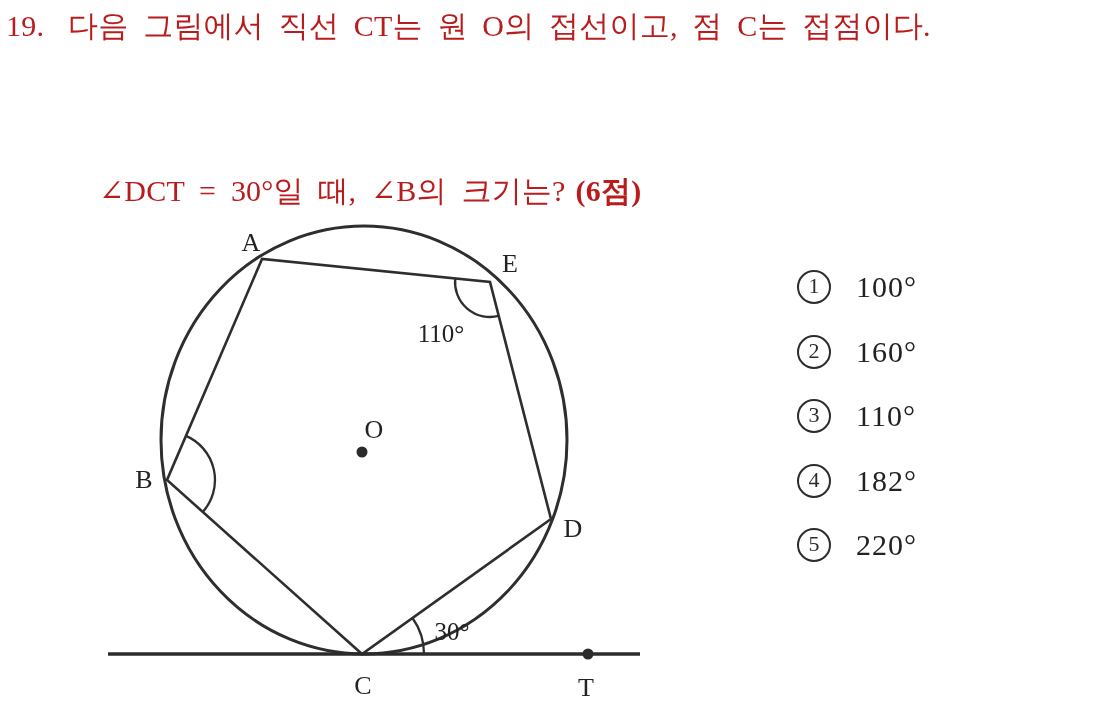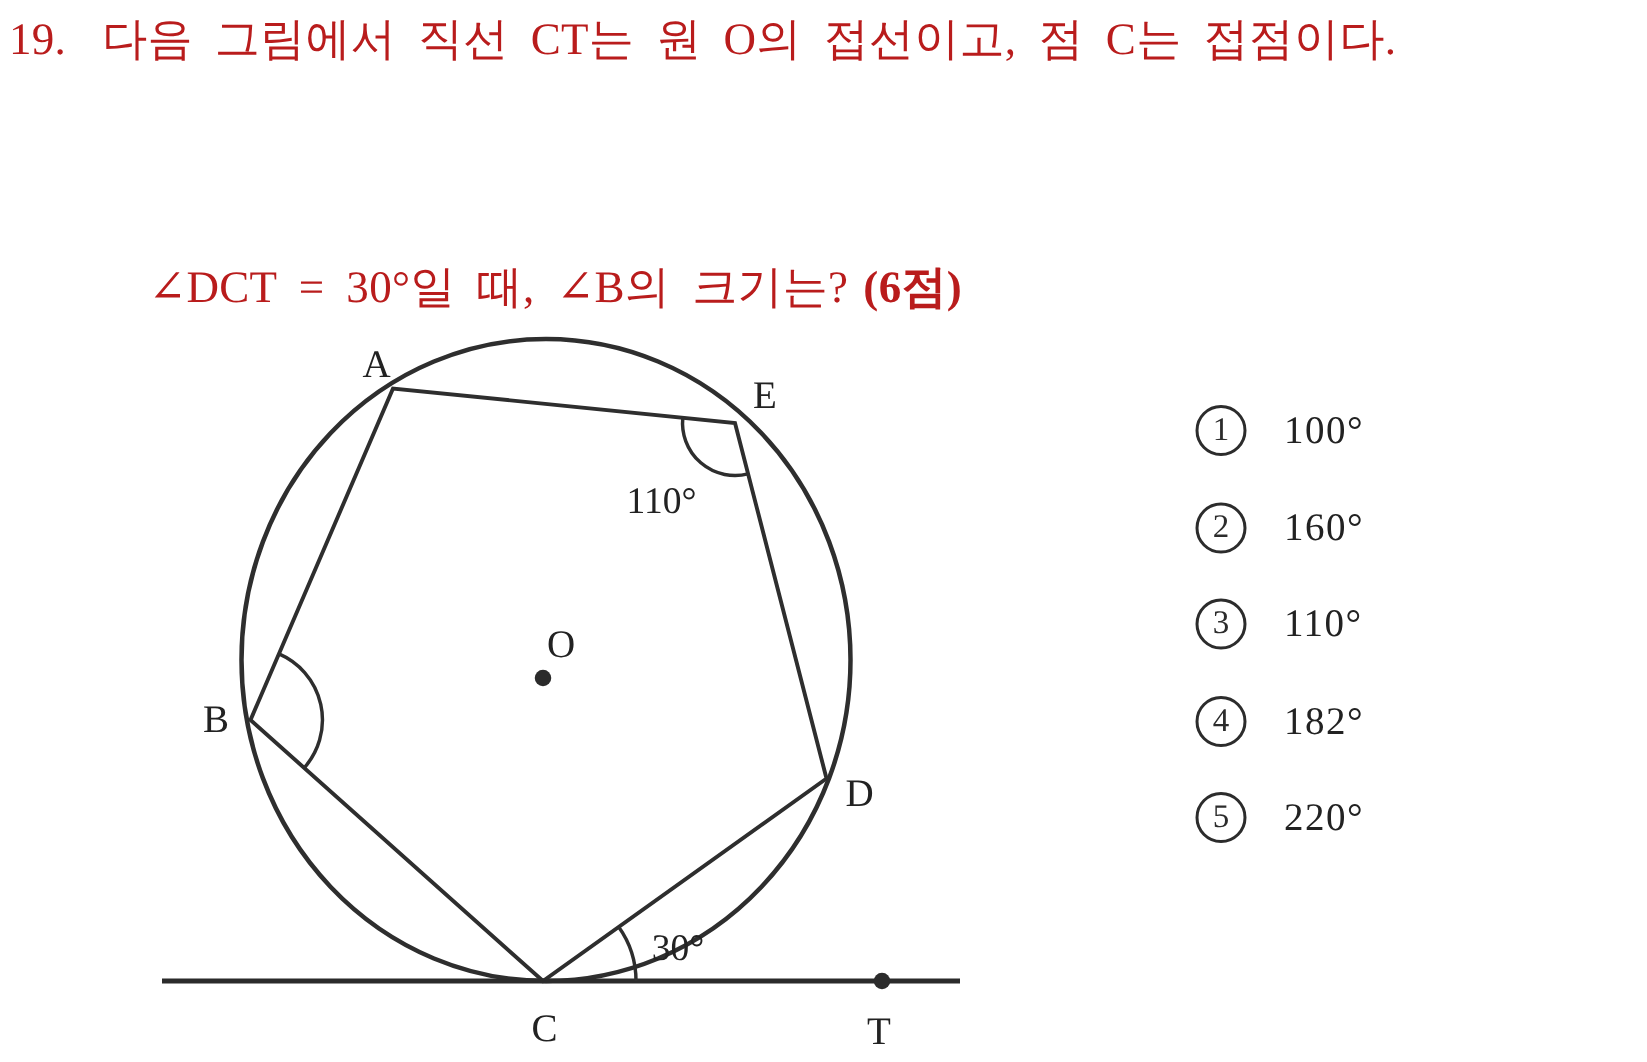--- a/index.html
+++ b/index.html
@@ -58,21 +58,21 @@
     border: 2px solid #2c2c2c;
     border-radius: 50%;
     display: flex;
     align-items: center;
     justify-content: center;
     font-size: 22px;
     color: #2c2c2c;
     padding-bottom: 2px;
   }
   .c-value {
-    font-size: 26px;
+    font-size: 30px;
     letter-spacing: 1px;
     color: #222;
   }
 </style>
 </head>
 <body>
 
 <div class="page">
 
   <div class="q-line q-line1">

